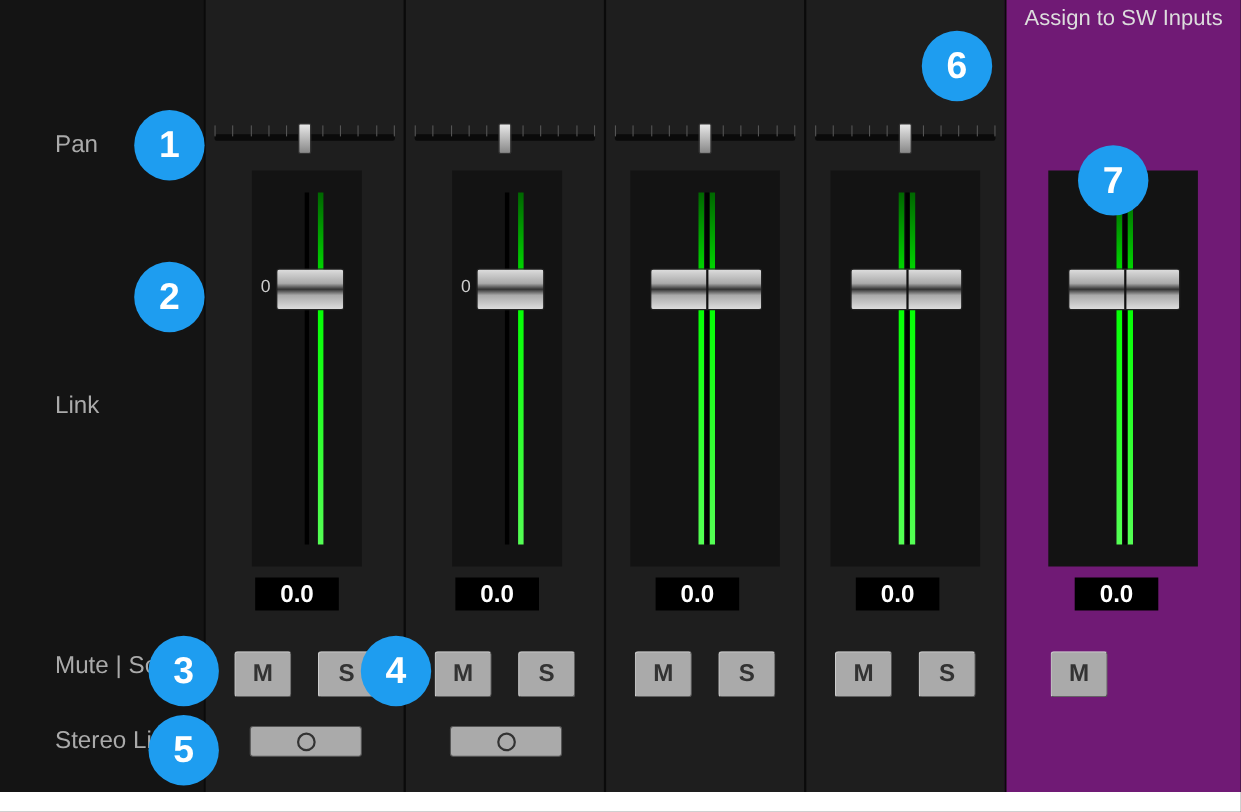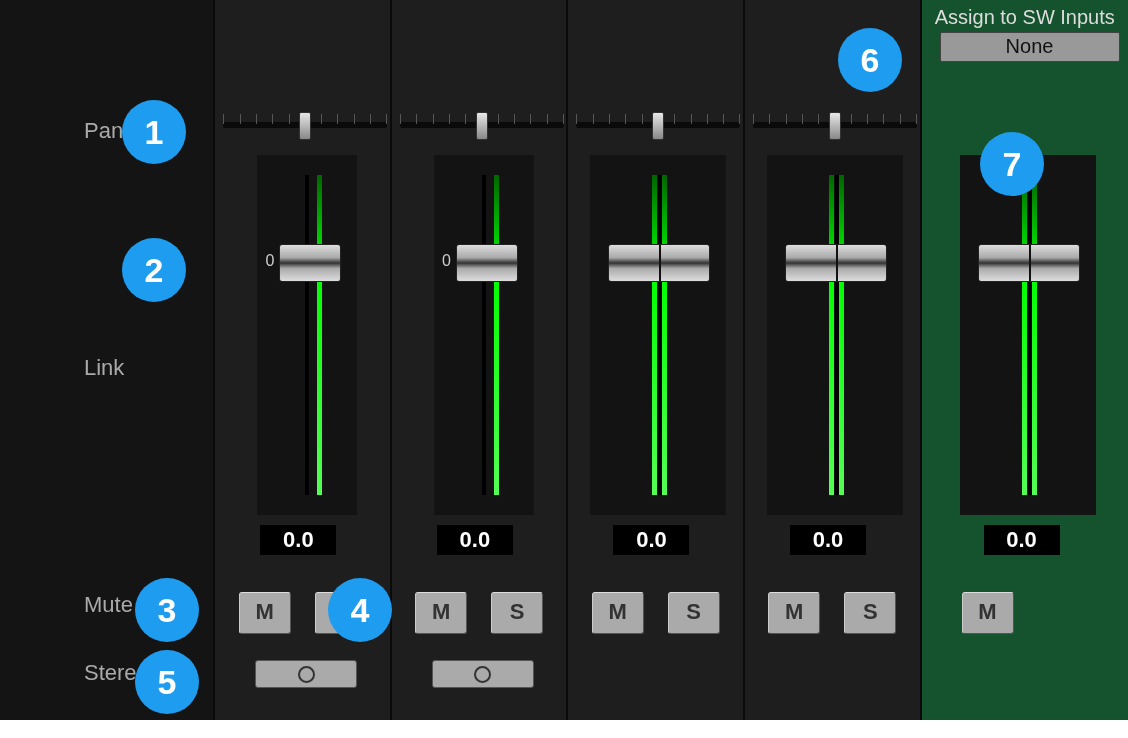--- a/index.html
+++ b/index.html
@@ -17,21 +17,20 @@
     height: 720px;
     background: #141414;
   }
   .labels-col {
     width: 185px;
     height: 720px;
     background: #141414;
     position: relative;
     color: #aaa;
     font-size: 22px;
-    margin-left: 34px;
   }
   .labels-col .lbl {
     position: absolute;
     left: 50px;
   }
   .lbl-pan { top: 118px; }
   .lbl-fader { top: 355px; }
   .lbl-mutesolo { top: 592px; left: 40px; }
   .lbl-stereo { top: 660px; left: 40px; }
 
@@ -39,21 +38,21 @@
     width: 180px;
     height: 720px;
     background: #1e1e1e;
     border-left: 2px solid #0a0a0a;
     position: relative;
   }
   .output-col {
     width: 213px;
     height: 720px;
     border-left: 2px solid #0a0a0a;
-    background: #14532d;
+    background: #701a75;
     position: relative;
   }
   .assign-label {
     position: absolute;
     top: 6px;
     width: 100%;
     text-align: center;
     color: #ddd;
     font-size: 20px;
   }
@@ -404,21 +403,20 @@
     </div>
     <div class="level">0.0</div>
     <div class="ms-row">
       <div class="sq-btn">M</div>
       <div class="sq-btn">S</div>
     </div>
   </div>
 
   <div class="output-col">
     <div class="assign-label">Assign to SW Inputs</div>
-    <div class="assign-btn">None</div>
     <div class="fader-area" style="left:38px">
       <div class="zero-label" style="left:22px">0</div>
       <div class="meter" style="left:62px"></div>
       <div class="meter2" style="left:72px"></div>
       <div class="fader-slot"></div>
       <div class="fader-knob double" style="top:89px"></div>
     </div>
     <div class="level" style="left:62px">0.0</div>
     <div class="ms-row" style="justify-content:flex-start;padding-left:40px">
       <div class="sq-btn">M</div>

